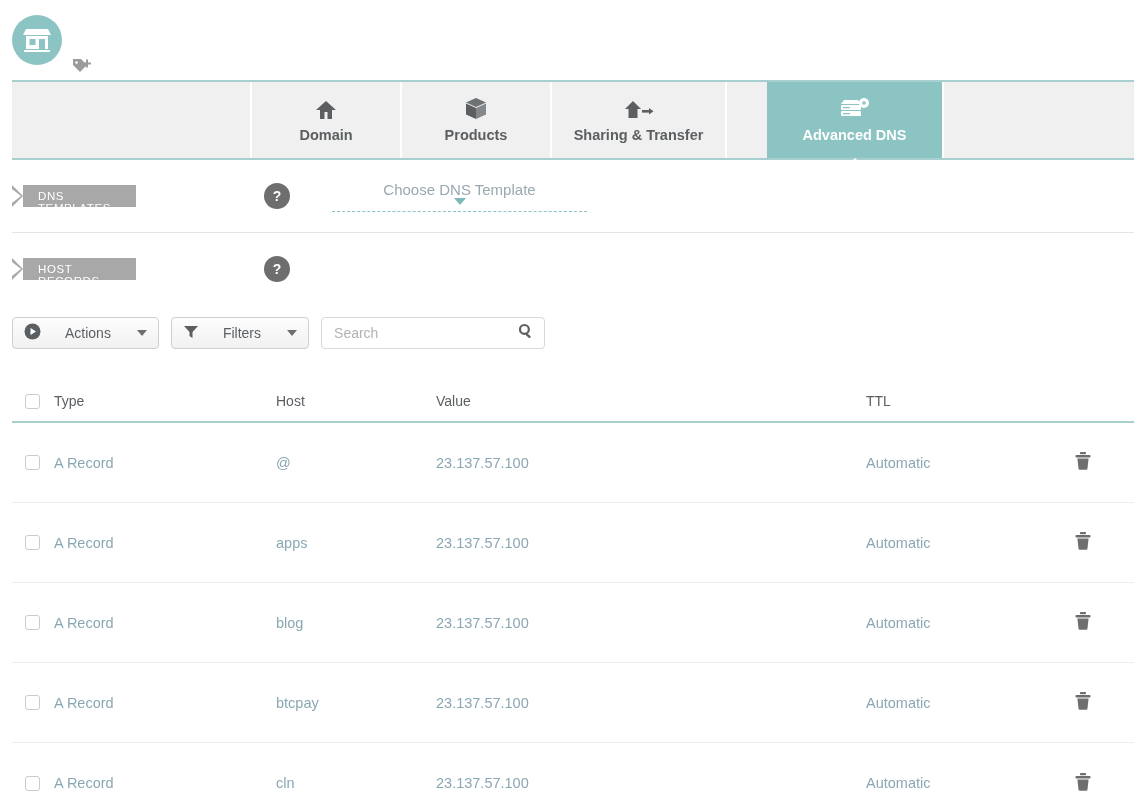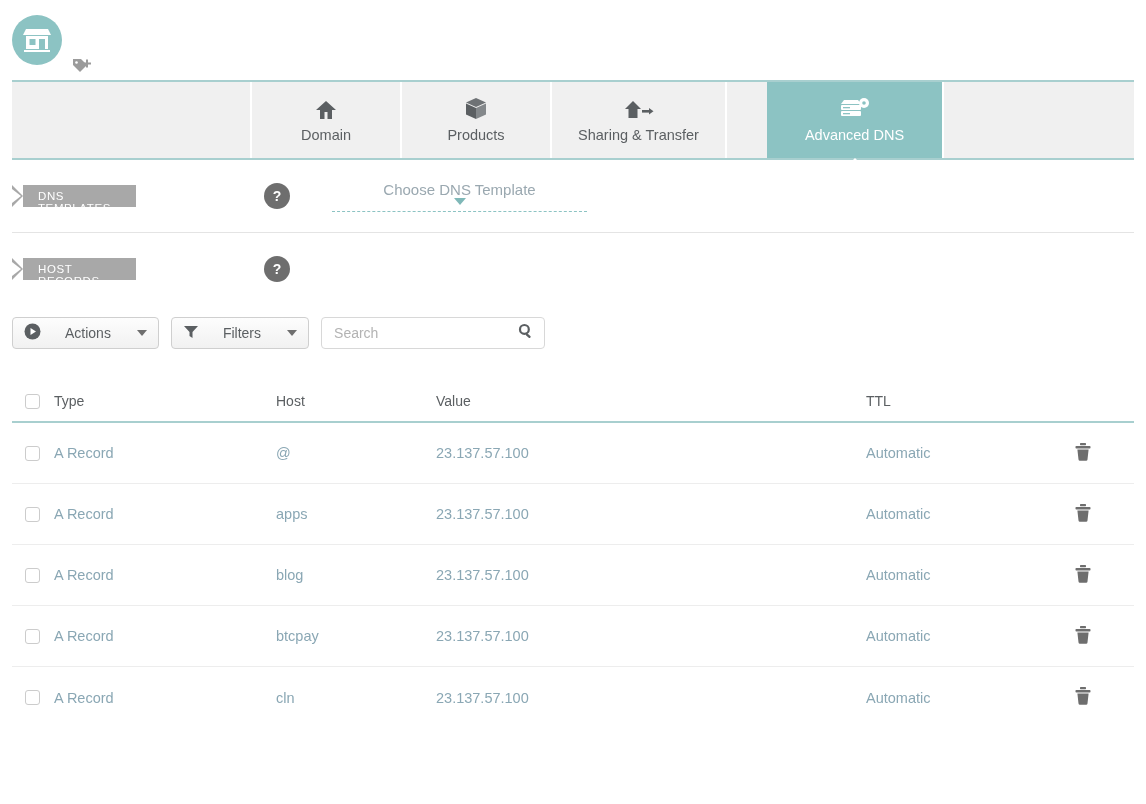--- a/index.html
+++ b/index.html
@@ -26,20 +26,21 @@
     white-space: nowrap;
   }
   .tag-add { position: absolute; left: 72px; top: 58px; }
 
   
   .tabbar {
     position: relative; height: 80px; background: #f0f0f0;
     border-top: 2px solid #a8cfcf; border-bottom: 2px solid #a8cfcf;
     display: flex; align-items: stretch;
     margin: 2px 12px 0 12px;
+    font-weight: bold;
   }
   .tab-spacer { width: 240px; border-right: 2px solid #ffffff; }
   .tab-spacer-end { flex: 1; border-left: 2px solid #ffffff; }
   .tab {
     width: 150px; border-right: 2px solid #ffffff;
     display: flex; flex-direction: column; align-items: center; justify-content: center;
     gap: 6px; cursor: pointer; position: relative;
   }
   .tab.wide { width: 175px; }
   .tab-label { font-size: 14.5px; color: #5b5f62; white-space: nowrap; }
@@ -130,21 +131,21 @@
   .col-value { width: 430px; }
   .col-ttl   { flex: 1; }
   .col-del   { width: 60px; display: flex; justify-content: flex-start; }
 
   .checkbox {
     width: 15px; height: 15px; border: 1px solid #cccccc; border-radius: 3px;
     background: #fff; cursor: pointer; flex: 0 0 15px;
   }
 
   .trow {
-    display: flex; align-items: center; height: 61px;
+    display: flex; align-items: center; height: 80px;
     border-bottom: 1px solid #ededed; font-size: 14.5px; color: #8aa7b4;
   }
   .trow:last-child { border-bottom: none; }
   .cell { color: #8aa7b4; }
   .trash { cursor: pointer; }
 
   
   .tfoot {
     margin: 0 12px; height: 56px; display: flex; align-items: center;
     justify-content: space-between;

